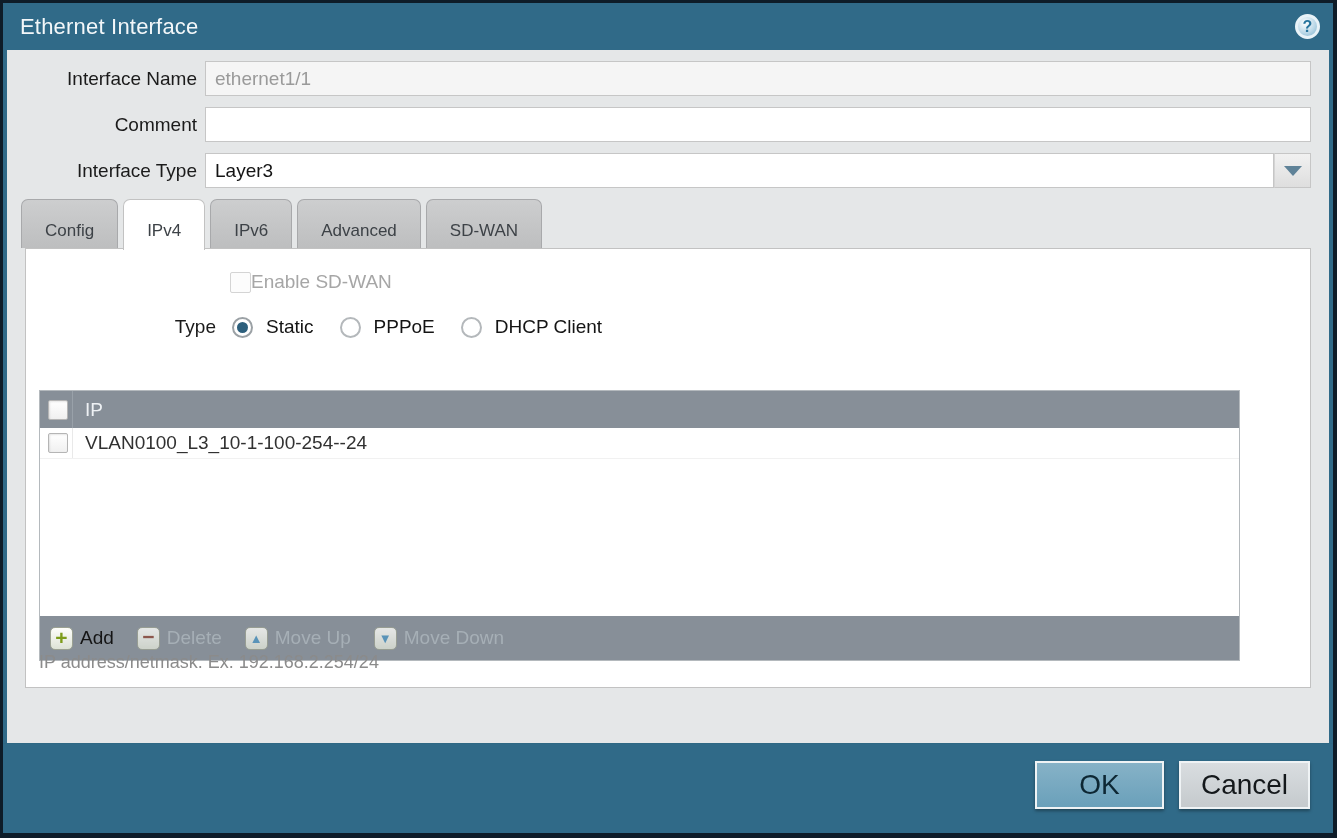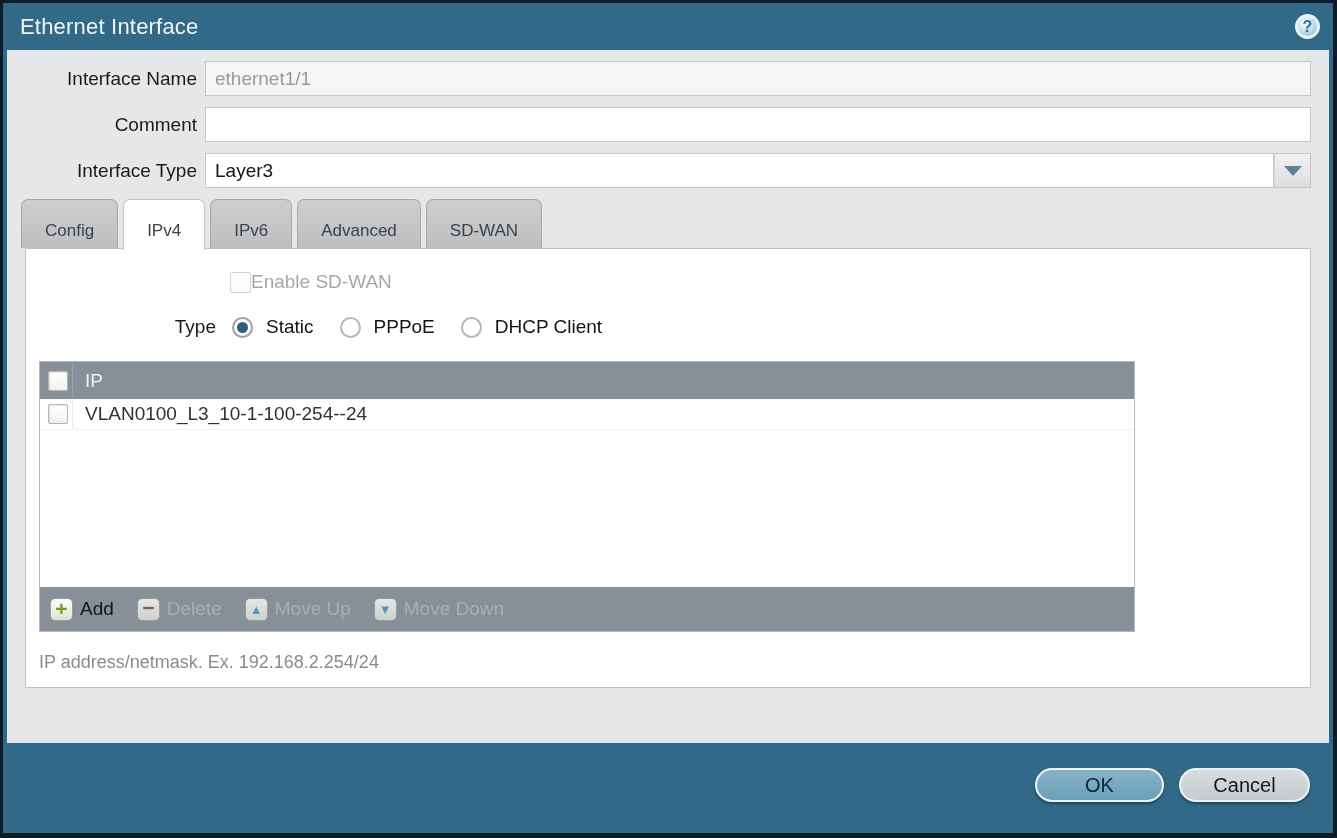--- a/index.html
+++ b/index.html
@@ -70,21 +70,21 @@
   .type-row{display:flex;align-items:center;margin-top:23px;}
   .type-label{width:190px;flex:none;text-align:right;font-size:19px;color:#1b1b1b;}
   .radio-item{display:flex;align-items:center;gap:13px;margin-left:16px;cursor:pointer;}
   .radio-item + .radio-item{margin-left:26px;}
   .radio{width:21px;height:21px;border-radius:50%;border:2px solid #b4b8bb;background:#fff;position:relative;flex:none;}
   .radio.selected{border-color:#9ba1a5;}
   .radio.selected::after{content:"";position:absolute;inset:3px;border-radius:50%;background:#2d5f7c;}
   .radio-label{font-size:19px;color:#141414;}
 
   
-  .ip-table{position:absolute;left:13px;top:112px;width:1096px;border:1px solid #b4b9bd;}
+  .ip-table{position:absolute;left:13px;top:141px;width:1201px;border:1px solid #b4b9bd;}
   .tbl-header{height:37px;background:#878f98;display:flex;align-items:center;}
   .cb-cell{width:33px;height:100%;display:flex;align-items:center;padding-left:8px;flex:none;border-right:1px solid #99a1a9;}
   .tbl-row .cb-cell{border-right:1px solid #e9e9e9;}
   .hdr-label{margin-left:12px;font-size:19px;color:#eef1f4;}
   .tbl-body{height:188px;background:#fff;}
   .tbl-row{height:31px;display:flex;align-items:center;border-bottom:1px solid #f1f1f1;cursor:pointer;}
   .row-text{margin-left:12px;font-size:19px;color:#313131;}
 
   .tbl-toolbar{height:44px;background:#878f98;display:flex;align-items:center;padding-left:10px;gap:23px;}
   .tool-btn{display:flex;align-items:center;gap:7px;font-size:19px;cursor:pointer;}
@@ -103,22 +103,22 @@
   .glyph-up,.glyph-down{color:#4e94c1;font-size:13px;}
 
   .hint{position:absolute;left:13px;bottom:14px;font-size:18px;color:#8b8b8b;}
 
   
   .footer{
     height:83px;background:#306a88;border-top:1px solid #27597424;
     display:flex;align-items:center;justify-content:flex-end;gap:15px;padding-right:23px;
   }
   .btn{
-    height:34px;border-radius:17px;border:2px solid #eff3f5;cursor:pointer;
-    font-family:inherit;font-size:20px;box-shadow:0 2px 3px rgba(0,0,0,.35);
+    height:48px;border-radius:0;border:2px solid #eff3f5;cursor:pointer;
+    font-family:inherit;font-size:28px;box-shadow:0 2px 3px rgba(0,0,0,.35);
   }
   .btn-ok{width:129px;background:linear-gradient(#86b2c7,#6aa0ba);color:#0d2733;}
   .btn-cancel{width:131px;background:linear-gradient(#d9dde0,#c5cacd);color:#14181b;}
 </style>
 </head>
 <body>
 
 <div class="window">
 
   <div class="titlebar">

